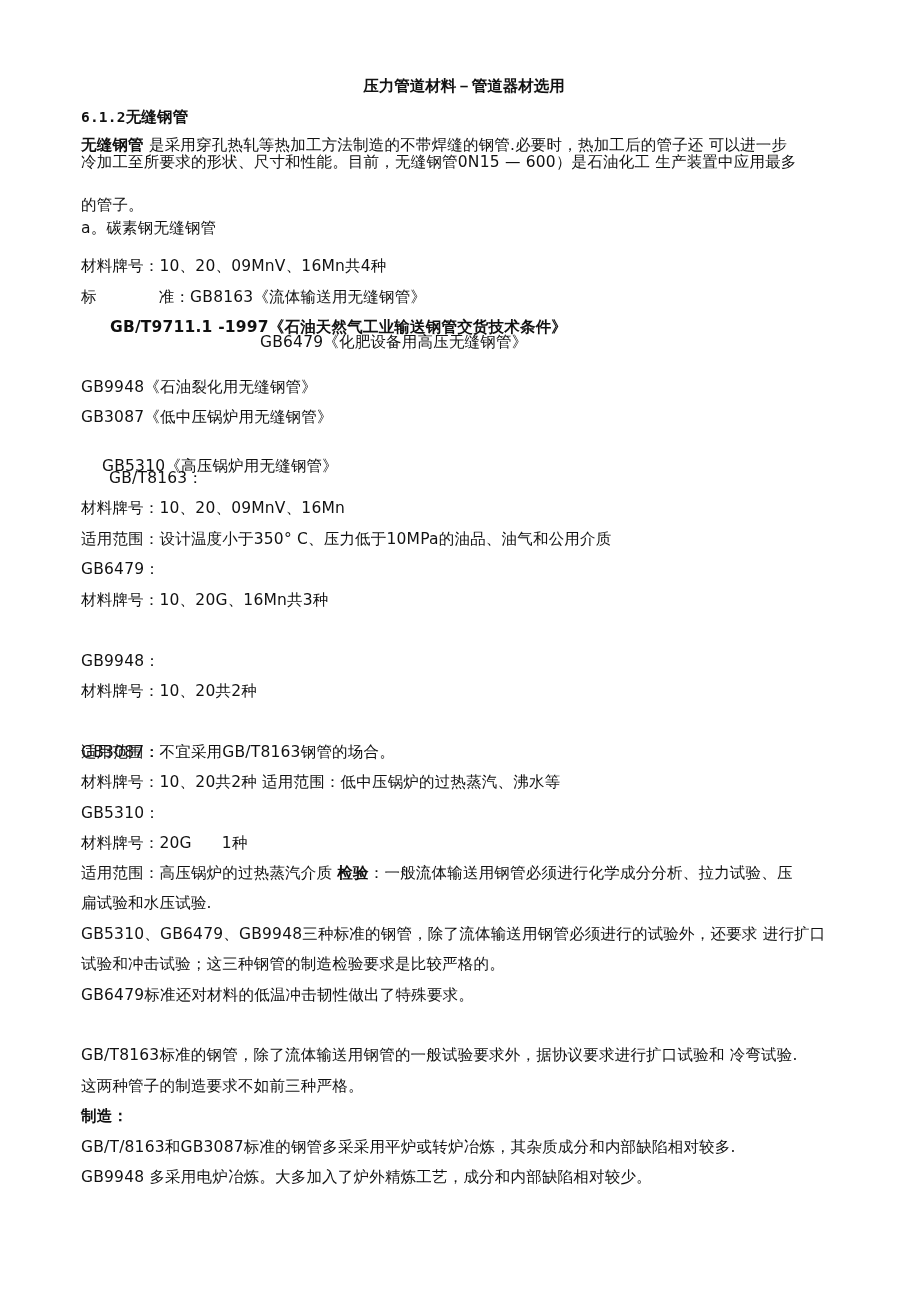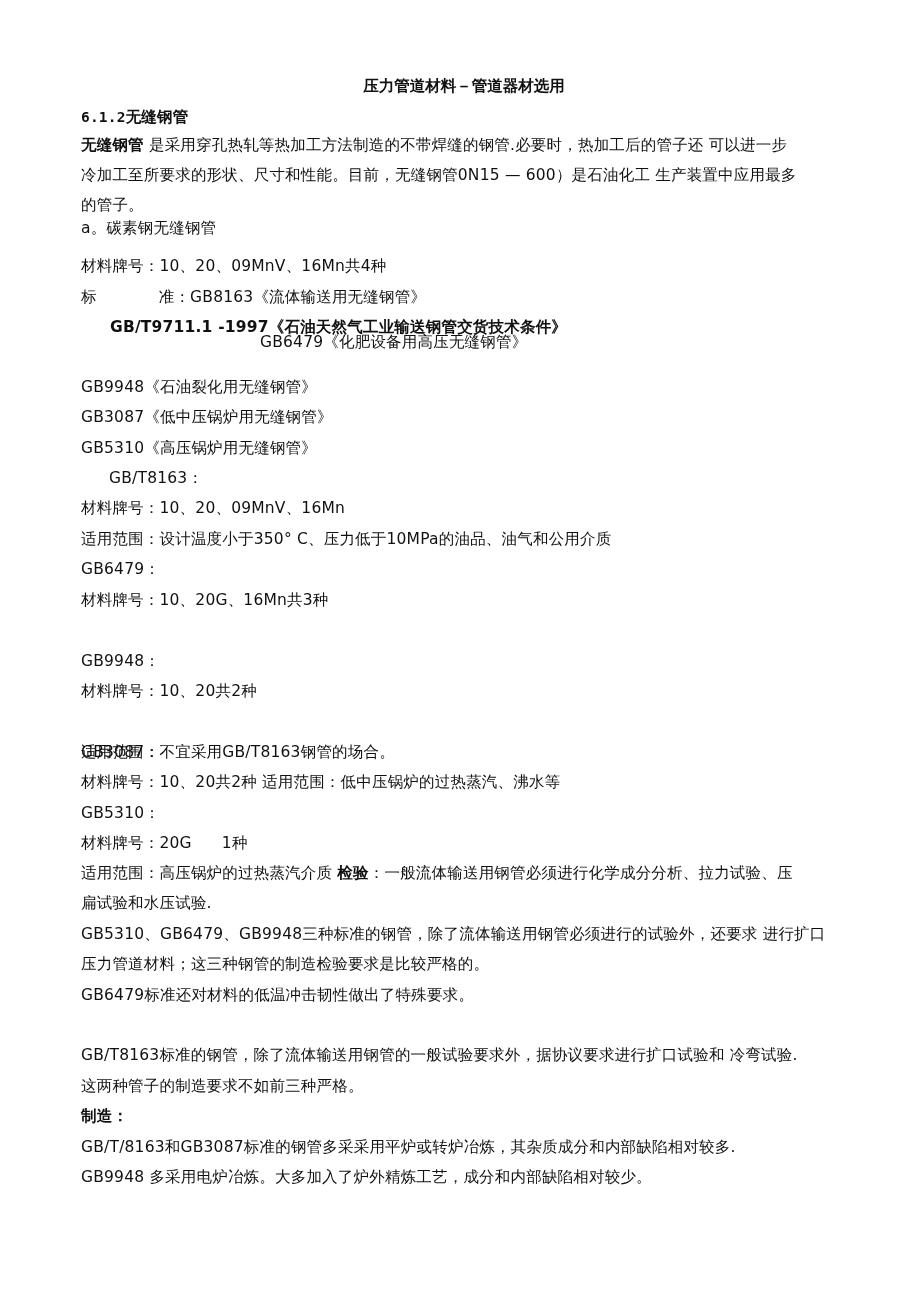--- a/index.html
+++ b/index.html
@@ -24,31 +24,31 @@
 </head>
 <body>
 
 <div class="page">
 
   <div class="title">压力管道材料－管道器材选用</div>
 
   <div class="line b" style="top:107px;"><span class="mono">6.1.2</span><span>无缝钢管</span></div>
 
   <div class="line" style="top:135px;"><span class="b">无缝钢管</span><span> 是采用穿孔热轧等热加工方法制造的不带焊缝的钢管.必要时，热加工后的管子还 可以进一步</span></div>
-  <div class="line" style="top:165px;">冷加工至所要求的形状、尺寸和性能。目前，无缝钢管0N15 — 600）是石油化工 生产装置中应用最多</div>
+  <div class="line" style="top:152px;">冷加工至所要求的形状、尺寸和性能。目前，无缝钢管0N15 — 600）是石油化工 生产装置中应用最多</div>
   <div class="line" style="top:195px;">的管子。</div>
 
   <div class="line" style="top:218px;">a。碳素钢无缝钢管</div>
   <div class="line" style="top:256px;">材料牌号：10、20、09MnV、16Mn共4种</div>
   <div class="line" style="top:287px;"><span>标</span><span style="display:inline-block;width:62px;"></span><span>准：</span><span>GB8163《流体输送用无缝钢管》</span></div>
   <div class="line b" style="top:317px; left:110px;">GB/T9711.1 -1997《石油天然气工业输送钢管交货技术条件》</div>
   <div class="line" style="top:332px; left:260px;">GB6479《化肥设备用高压无缝钢管》</div>
   <div class="line" style="top:377px;">GB9948《石油裂化用无缝钢管》</div>
   <div class="line" style="top:407px;">GB3087《低中压锅炉用无缝钢管》</div>
-  <div class="line" style="top:438px;">GB5310《高压锅炉用无缝钢管》</div>
+  <div class="line" style="top:456px;margin-left:21px;">GB5310《高压锅炉用无缝钢管》</div>
 
   <div class="line" style="top:468px; left:109px;">GB/T8163：</div>
   <div class="line" style="top:498px;">材料牌号：10、20、09MnV、16Mn</div>
   <div class="line" style="top:529px;">适用范围：设计温度小于350° C、压力低于10MPa的油品、油气和公用介质</div>
 
   <div class="line" style="top:559px;">GB6479：</div>
   <div class="line" style="top:590px;">材料牌号：10、20G、16Mn共3种</div>
 
   <div class="line" style="top:651px;">GB9948：</div>
   <div class="line" style="top:681px;">材料牌号：10、20共2种</div>
@@ -56,21 +56,21 @@
 
   <div class="line" style="top:742px;">GB3087：</div>
   <div class="line" style="top:772px;">材料牌号：10、20共2种 适用范围：低中压锅炉的过热蒸汽、沸水等</div>
 
   <div class="line" style="top:803px;">GB5310：</div>
   <div class="line" style="top:833px;"><span>材料牌号：20G</span><span style="display:inline-block;width:30px;"></span><span>1种</span></div>
   <div class="line" style="top:863px;"><span>适用范围：高压锅炉的过热蒸汽介质 </span><span class="b">检验</span><span>：一般流体输送用钢管必须进行化学成分分析、拉力试验、压</span></div>
   <div class="line" style="top:893px;">扁试验和水压试验.</div>
 
   <div class="line" style="top:924px;">GB5310、GB6479、GB9948三种标准的钢管，除了流体输送用钢管必须进行的试验外，还要求 进行扩口</div>
-  <div class="line" style="top:954px;">压力管道材料；这三种钢管的制造检验要求是比较严格的。</div>
+  <div class="line" style="top:954px;">试验和冲击试验；这三种钢管的制造检验要求是比较严格的。</div>
   <div class="line" style="top:985px;">GB6479标准还对材料的低温冲击韧性做出了特殊要求。</div>
   <div class="line" style="top:1045px;">GB/T8163标准的钢管，除了流体输送用钢管的一般试验要求外，据协议要求进行扩口试验和 冷弯试验.</div>
   <div class="line" style="top:1076px;">这两种管子的制造要求不如前三种严格。</div>
 
   <div class="line b" style="top:1106px;">制造：</div>
   <div class="line" style="top:1137px;">GB/T/8163和GB3087标准的钢管多采采用平炉或转炉冶炼，其杂质成分和内部缺陷相对较多.</div>
   <div class="line" style="top:1167px;">GB9948 多采用电炉冶炼。大多加入了炉外精炼工艺，成分和内部缺陷相对较少。</div>
 
 </div>
 

